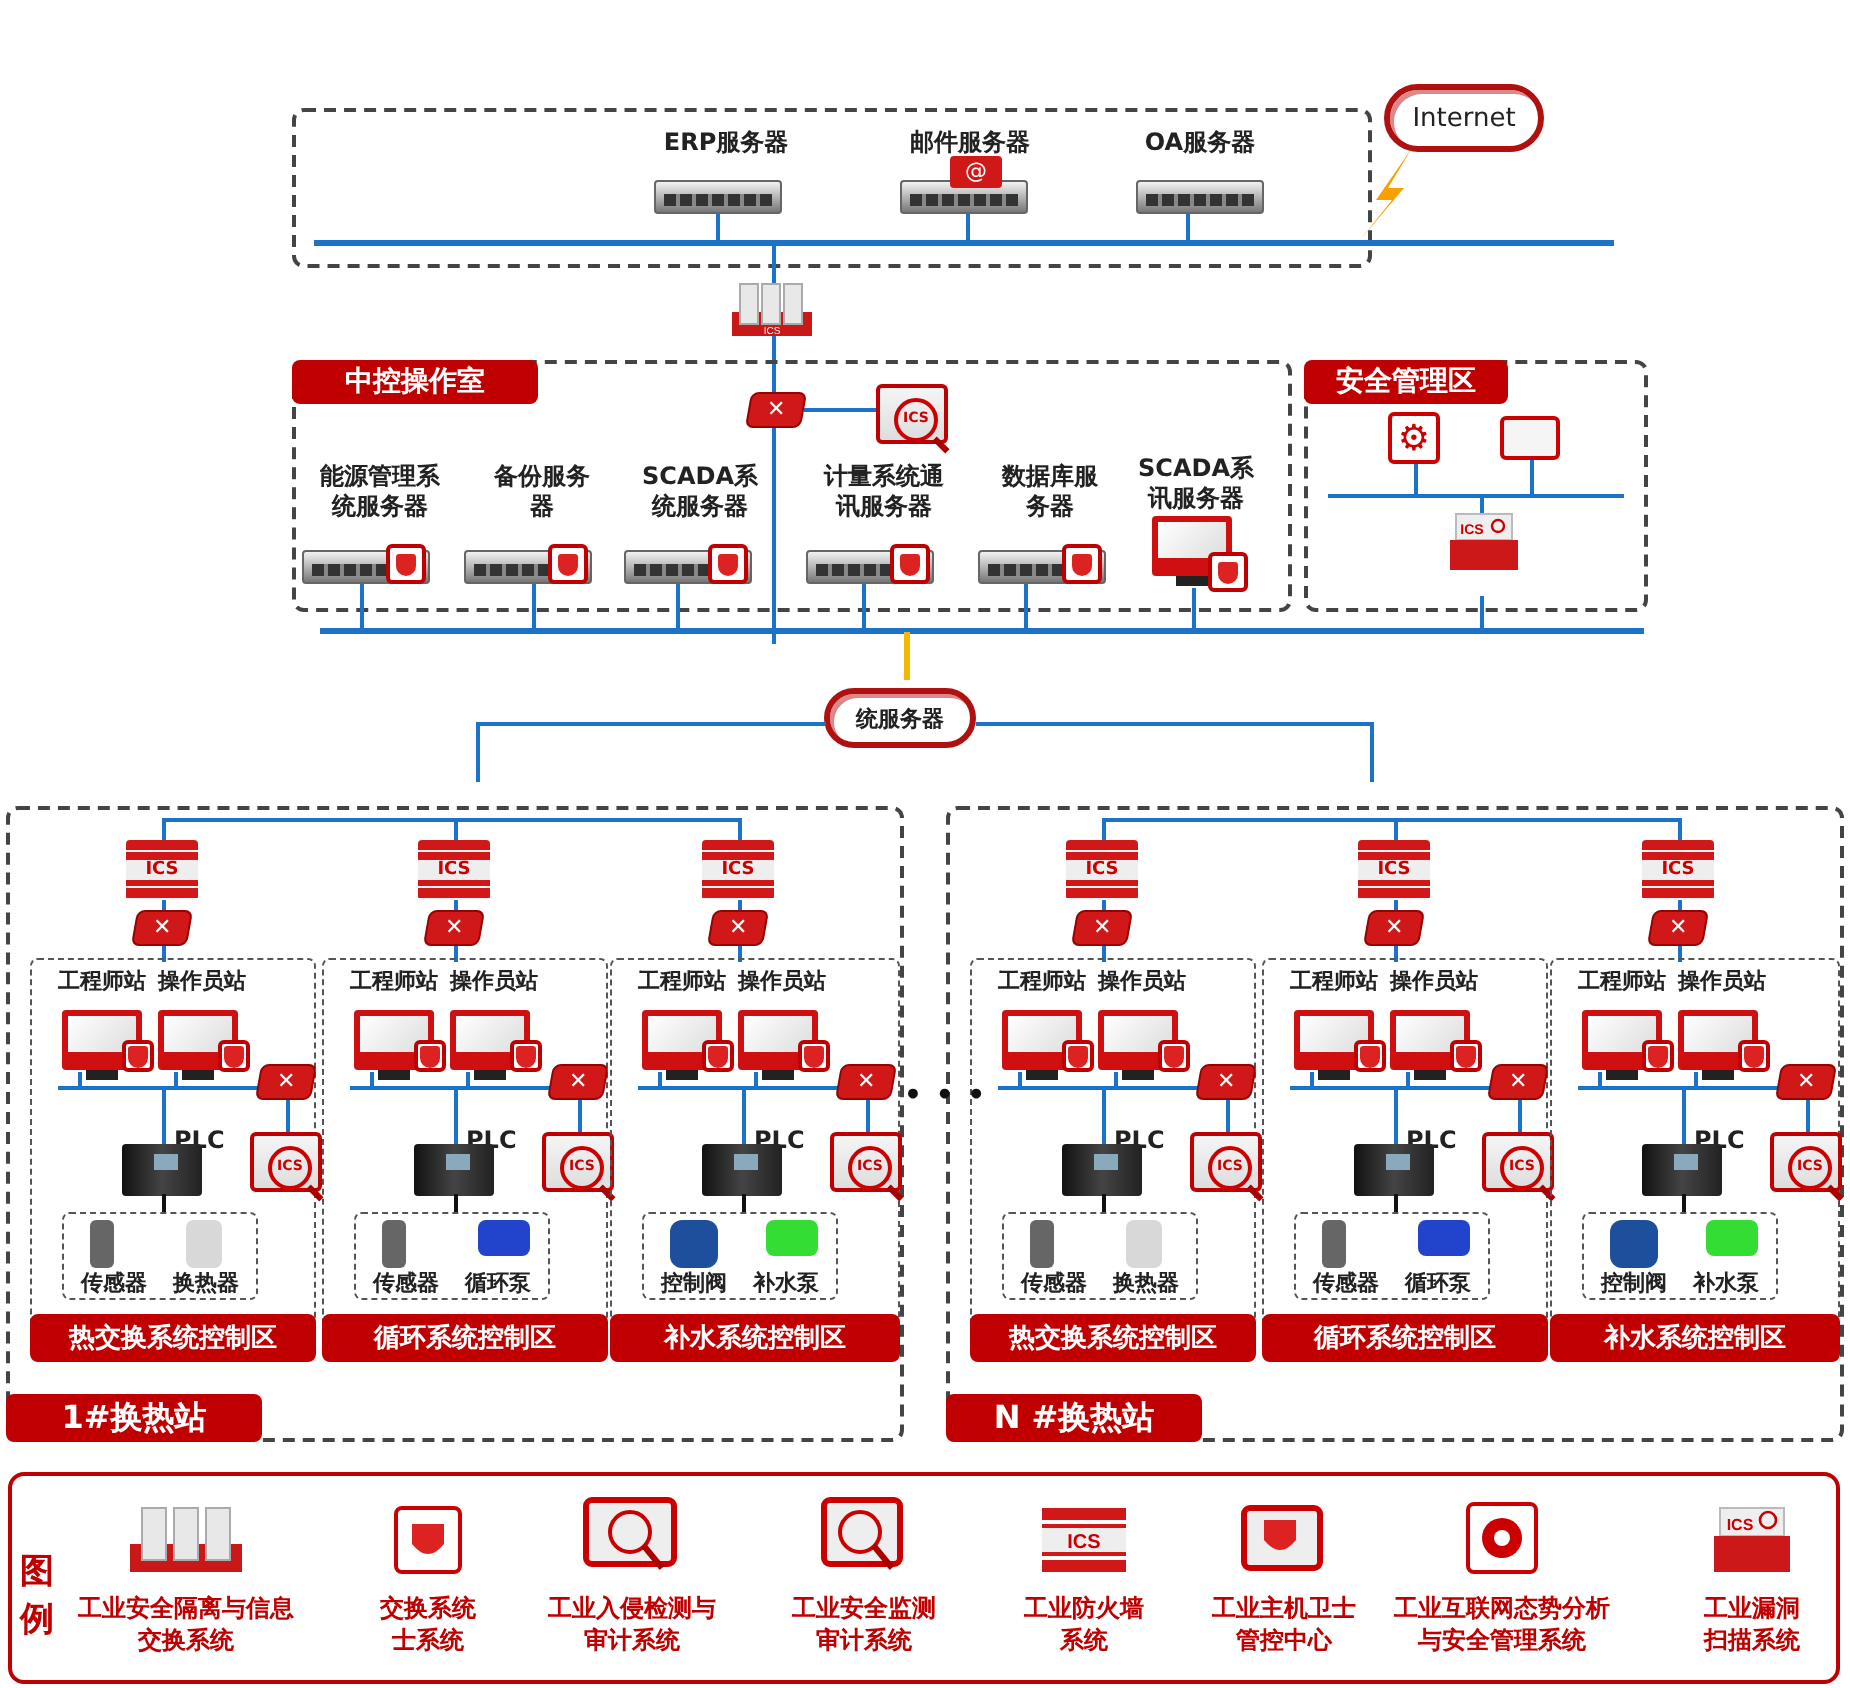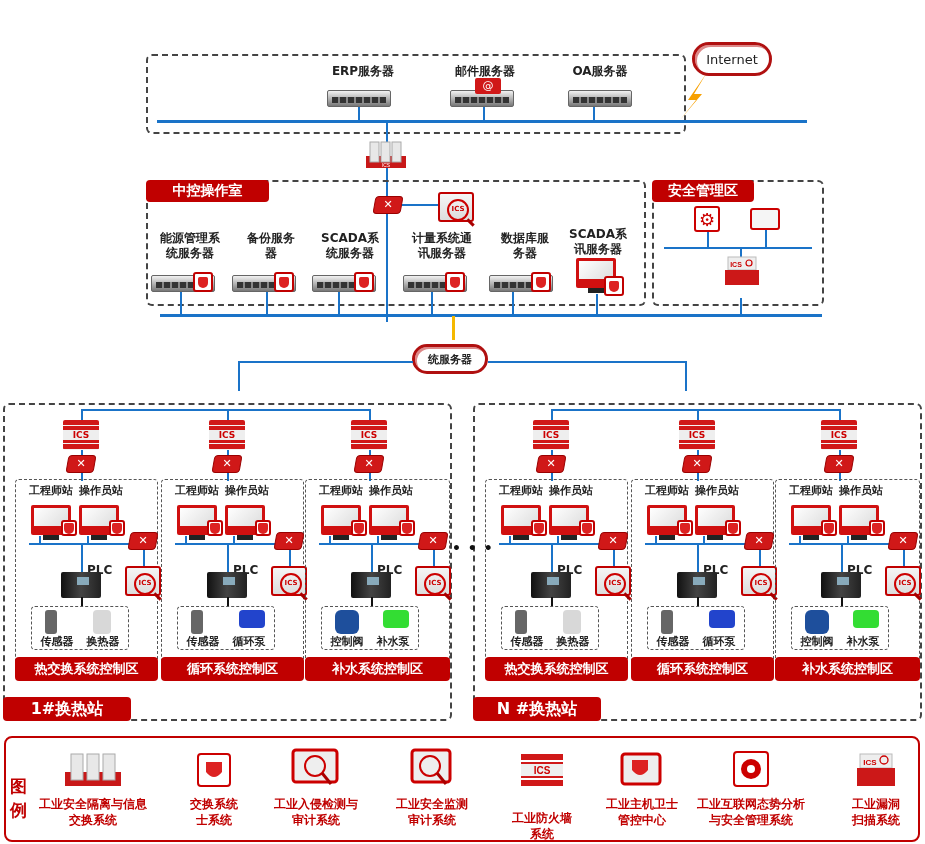--- a/index.html
+++ b/index.html
@@ -405,21 +405,21 @@
       <div class="legend-item" style="left: 482px; top: 744px; width: 120px;">
         <div style="height:44px;display:flex;justify-content:center;align-items:flex-end">
           <svg width="46" height="36">
             <rect x="2" y="2" width="42" height="32" fill="#d01818"></rect>
             <rect x="2" y="8" width="42" height="2" fill="#fff"></rect>
             <rect x="2" y="26" width="42" height="2" fill="#fff"></rect>
             <rect x="2" y="12" width="42" height="12" fill="#eee"></rect>
             <text x="23" y="22" font-size="10" font-weight="bold" fill="#c00" text-anchor="middle" font-family="Liberation Sans, sans-serif">ICS</text>
           </svg>
         </div>
-      <div class="legend-lbl" style="margin-top:22px">工业防火墙</div>
+      <div class="legend-lbl" style="margin-top:8px">工业防火墙</div>
       <div class="legend-lbl">系统</div>
       </div>
       <div class="legend-item" style="left: 582px; top: 744px; width: 120px;">
         <div style="height:44px;display:flex;justify-content:center;align-items:flex-end">
           <svg width="44" height="38">
             <rect x="2" y="4" width="38" height="30" rx="3" fill="#eee" stroke="#c00" stroke-width="3"></rect>
             <path d="M12 10 h16 v10 q-8 10 -16 0z" fill="#d22"></path>
           </svg>
         </div>
       <div class="legend-lbl" style="margin-top:8px">工业主机卫士</div>

